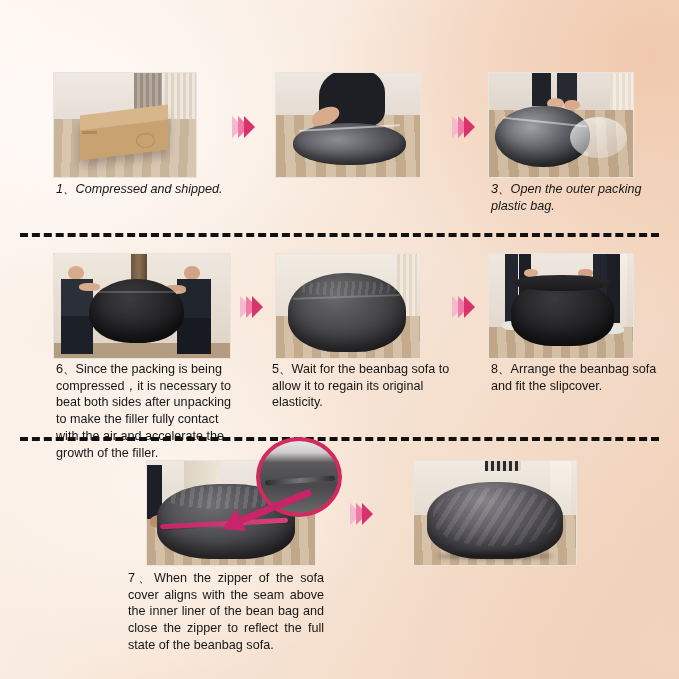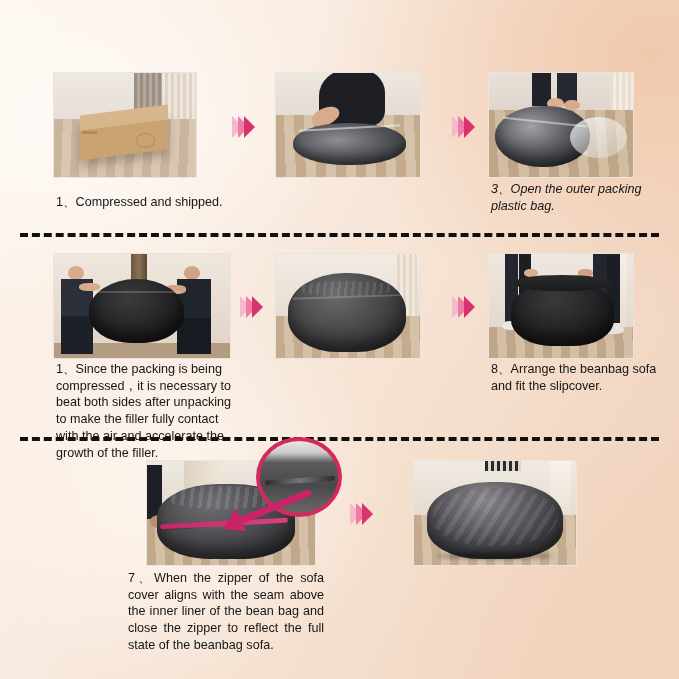--- a/index.html
+++ b/index.html
@@ -138,21 +138,21 @@
       <div style="position:absolute;left:52%;top:26%;width:11%;height:10%;background:#d8a98a;border-radius:50%;"></div>
 
       <div style="position:absolute;left:4%;top:32%;width:66%;height:58%;border-radius:50% 46% 48% 50%;background:
             radial-gradient(ellipse at 38% 34%, #a0a2a7 0%, #5d5f65 42%, #2f3035 78%);
             box-shadow:inset 0 -8px 14px rgba(0,0,0,.4);"></div>
       <div style="position:absolute;left:56%;top:42%;width:40%;height:40%;border-radius:50%;background:linear-gradient(150deg,rgba(255,255,255,.75),rgba(226,226,228,.35));"></div>
       <div style="position:absolute;left:10%;top:46%;width:58%;height:2px;background:rgba(255,255,255,.45);transform:rotate(6deg);"></div>
     </div>
   </div>
 
-  <div class="cap" style="left:56px;top:194px;width:180px;">1、Compressed and shipped.</div>
+  <div class="cap" style="left:56px;top:181px;width:180px;font-style:italic;">1、Compressed and shipped.</div>
   <div class="cap" style="left:491px;top:181px;width:180px;font-style:italic;">3、Open the outer packing plastic bag.</div>
 
   <div class="divider" id="divider-1"></div>
 
   <div class="photo" style="left:53px;top:253px;width:176px;height:104px;">
     <div class="ph-in">
       <div class="wall" style="height:100%;background:linear-gradient(180deg,#efe7de,#ded2c4);"></div>
       <div style="position:absolute;left:44%;top:0;width:9%;height:100%;background:linear-gradient(90deg,#6d5540,#8b7053,#5d4833);"></div>
       <div class="floor" style="height:14%;background:#b49c80;"></div>
 
@@ -215,21 +215,22 @@
       <div style="position:absolute;left:24%;top:14%;width:10%;height:8%;background:#d9ad8d;border-radius:45%;"></div>
       <div style="position:absolute;left:62%;top:14%;width:10%;height:8%;background:#d3a183;border-radius:45%;"></div>
 
       <div style="position:absolute;left:15%;top:26%;width:72%;height:62%;border-radius:46% 46% 40% 40%;background:
             radial-gradient(ellipse at 42% 28%, #3a3a3d 0%, #232326 52%, #141416 88%);
             box-shadow:inset 0 -10px 16px rgba(0,0,0,.5);"></div>
       <div style="position:absolute;left:17%;top:20%;width:68%;height:16%;border-radius:50%;background:linear-gradient(180deg,#2b2b2e,#1a1a1c);"></div>
     </div>
   </div>
 
-  <div class="cap" style="left:56px;top:361px;width:188px;">1、Since the packing is being compressed，it is necessary to beat both sides after unpacking to make the filler fully contact with the air and accelerate the growth of the filler.</div>
+  <div class="cap" style="left:56px;top:361px;width:188px;">6、Since the packing is being compressed，it is necessary to beat both sides after unpacking to make the filler fully contact with the air and accelerate the growth of the filler.</div>
+  <div class="cap" style="left:272px;top:361px;width:192px;">5、Wait for the beanbag sofa to allow it to regain its original elasticity.</div>
   <div class="cap" style="left:491px;top:361px;width:182px;">8、Arrange the beanbag sofa and fit the slipcover.</div>
 
   <div class="divider" id="divider-2"></div>
 
   <div class="photo" style="left:146px;top:460px;width:168px;height:104px;">
     <div class="ph-in">
       <div class="wall" style="height:46%;background:linear-gradient(180deg,#efe9e2,#e3dace);"></div>
       <div style="position:absolute;left:22%;top:0;width:22%;height:44%;background:linear-gradient(90deg,#ddd2c2,#efe6d8);"></div>
       <div class="floor" style="height:56%;background:repeating-linear-gradient(88deg,#c2a88b 0 9px,#d4c0a6 9px 18px);"></div>
 

